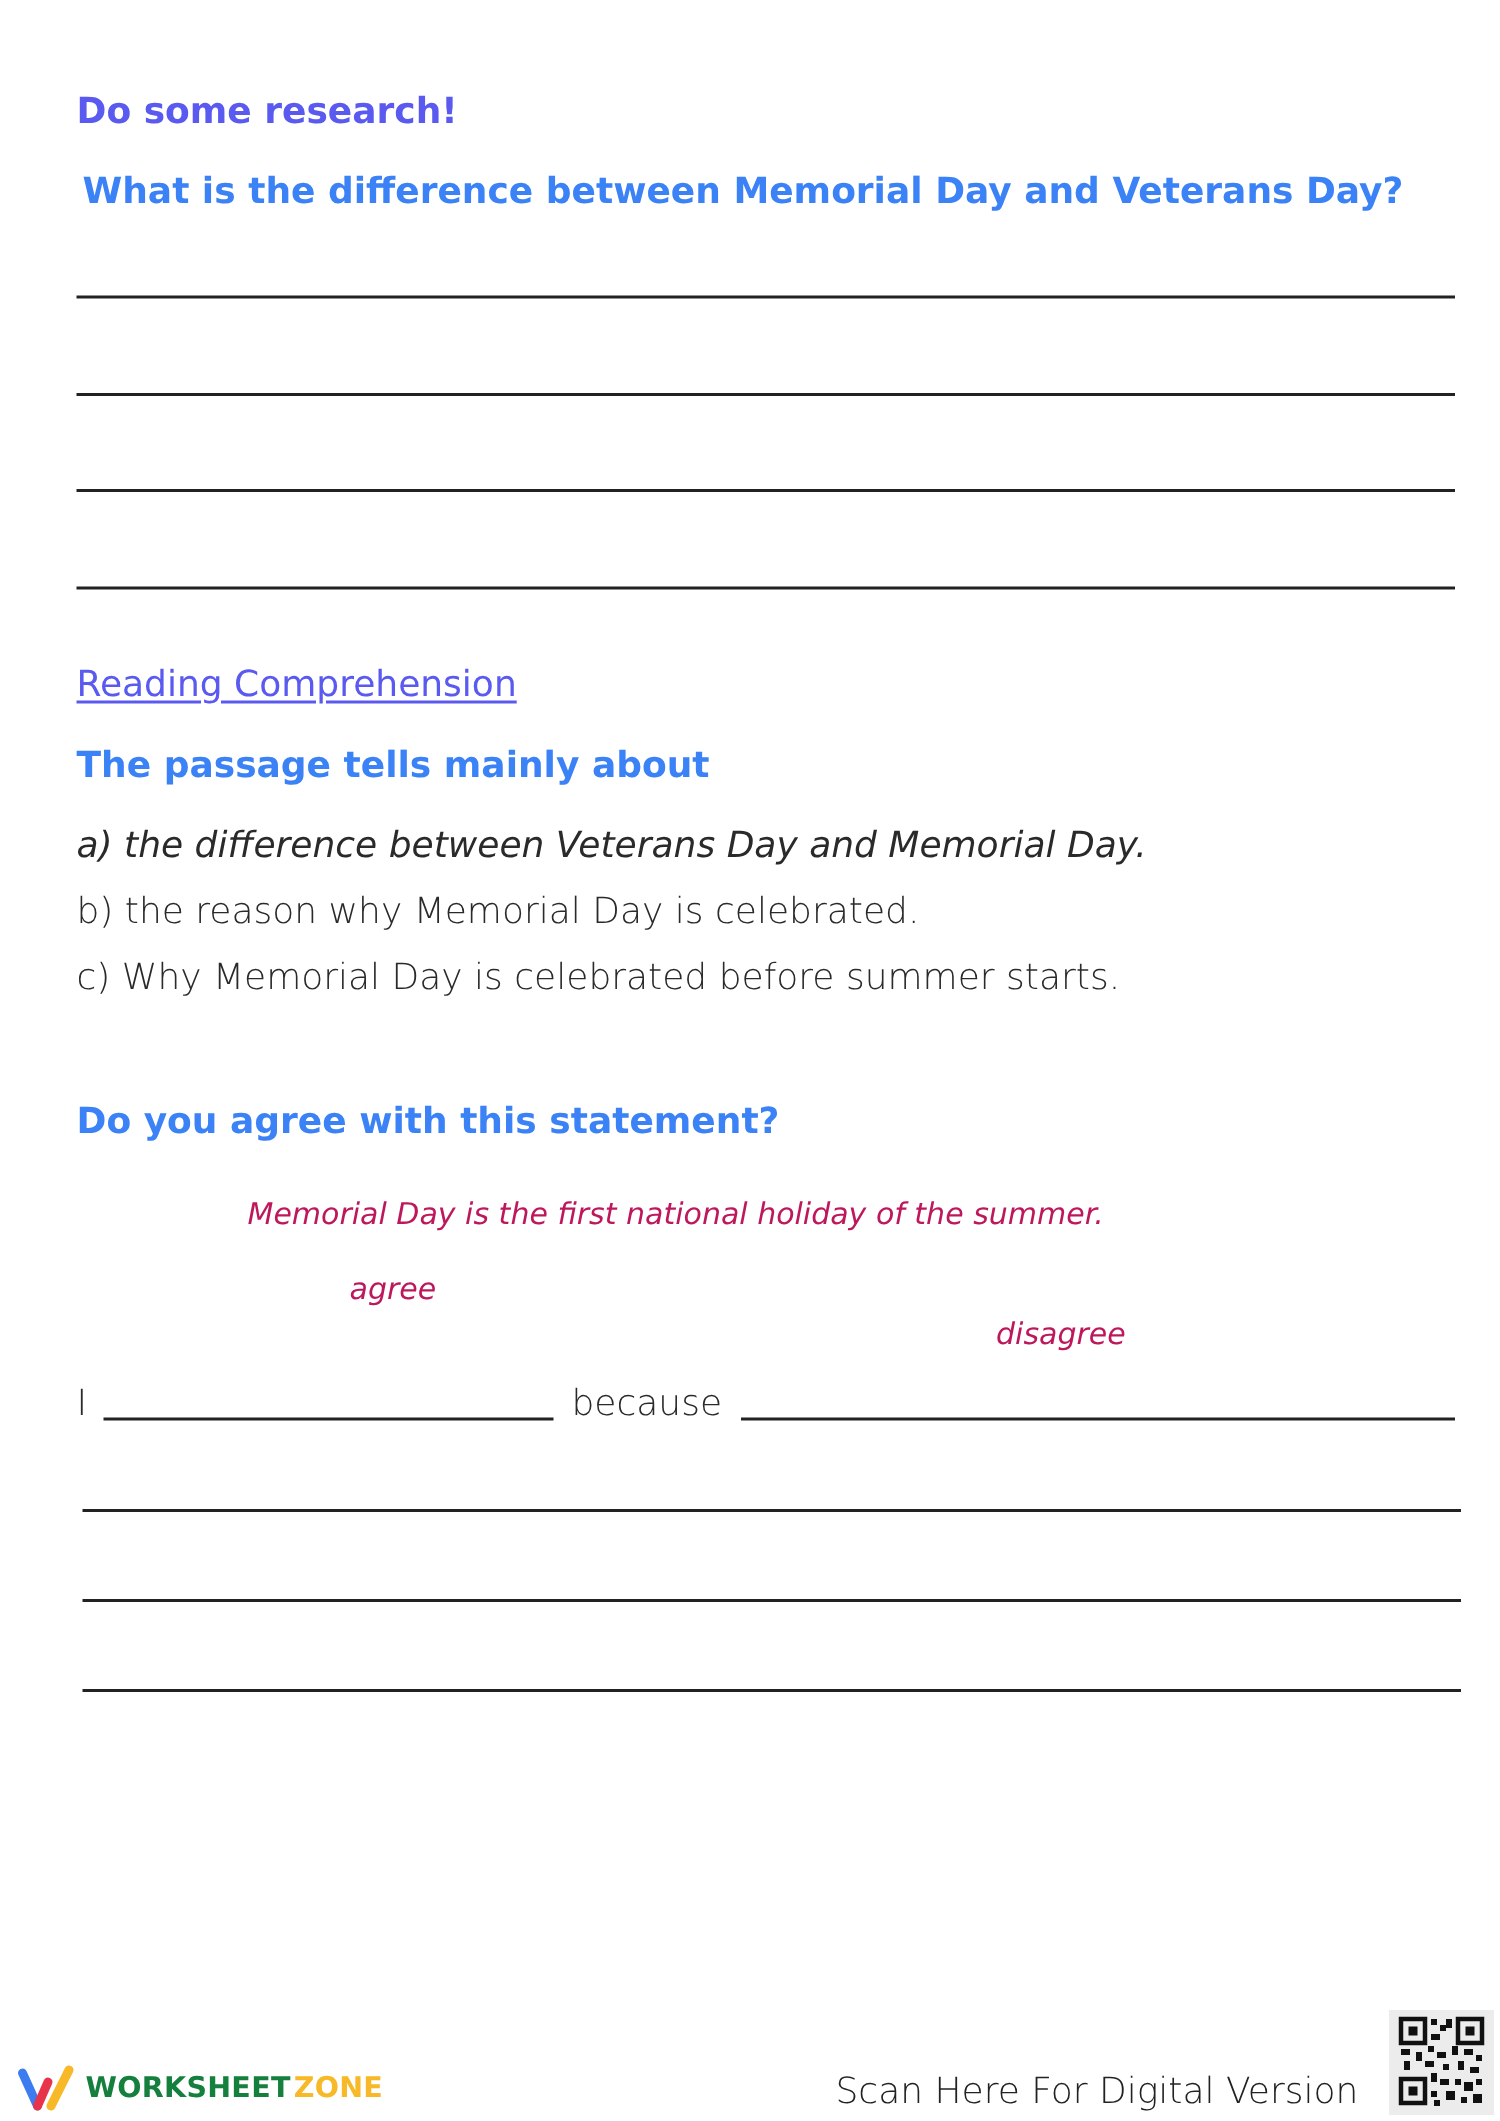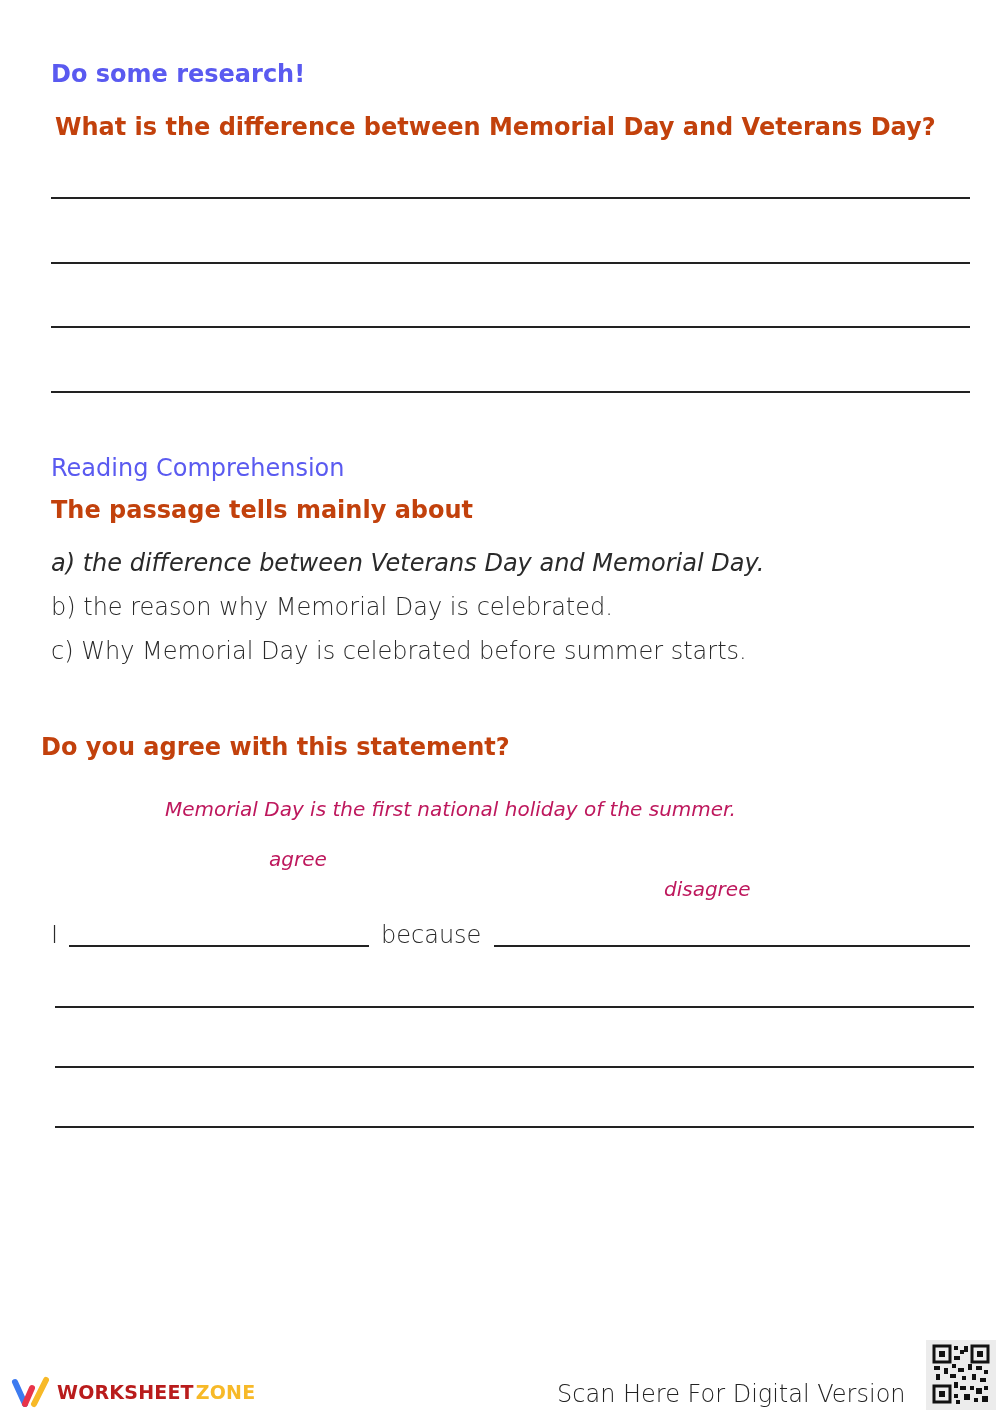--- a/index.html
+++ b/index.html
@@ -2,67 +2,67 @@
 <html><head>
 <meta charset="utf-8">
 <style>
   html, body { margin: 0; padding: 0; }
   body {
     width: 1000px; height: 1414px; background: #ffffff; position: relative; overflow: hidden;
     font-family: "DejaVu Sans", "Liberation Sans", sans-serif; color: #1a1a1a;
   }
   .abs { position: absolute; }
   .heading-blue { color: #5a5af0; font-size: 24px; font-weight: 600; }
-  .question { font-size: 24px; font-weight: 600; color: #c2410c; }
+  .question { font-size: 24px; font-weight: 600; color: #3b82f6; }
   .rule { position: absolute; height: 2px; background: #222; }
   .option { font-size: 24px; color: #2a2a2a; font-weight: 300; }
   .italic { font-style: italic; font-size: 20px; color: #be185d; font-weight: 400; }
-  .link { text-underline-offset: 3px; margin-top: 12px; }
+  .link { text-decoration: underline; text-underline-offset: 3px; }
   .footer-text { font-size: 24px; color: #222; font-weight: 300; }
   .logo-text { font-size: 19px; font-weight: 700; letter-spacing: 0.2px; }
   .qr { position: absolute; left: 926px; top: 1340px; width: 70px; height: 70px; background: #ececec; }
 </style>
 </head>
 <body>
 
 <div class="abs heading-blue" style="left:51px; top:60px;">Do some research!</div>
 <div class="abs question" style="left:55px; top:113px;">What is the difference between Memorial Day and Veterans Day?</div>
 <div class="rule" style="left:51px; top:197px; width:919px;"></div>
 <div class="rule" style="left:51px; top:262px; width:919px;"></div>
 <div class="rule" style="left:51px; top:326px; width:919px;"></div>
 <div class="rule" style="left:51px; top:391px; width:919px;"></div>
 
 <div class="abs heading-blue link" style="left:51px; top:442px; font-weight:500;">Reading Comprehension</div>
 <div class="abs question" style="left:51px; top:496px;">The passage tells mainly about</div>
 <div class="abs option" style="left:51px; top:549px;font-style:italic;">a) the difference between Veterans Day and Memorial Day.</div>
 <div class="abs option" style="left:51px; top:593px;">b) the reason why Memorial Day is celebrated.</div>
 <div class="abs option" style="left:51px; top:637px;">c) Why Memorial Day is celebrated before summer starts.</div>
 
-<div class="abs question" style="left:41px; top:733px;">Do you agree with this statement?</div>
+<div class="abs question" style="left:51px; top:733px;">Do you agree with this statement?</div>
 <div class="abs italic" style="left:165px; top:797px;">Memorial Day is the first national holiday of the summer.</div>
-<div class="abs italic" style="left:233px; top:847px;margin-left:36px;">agree</div>
+<div class="abs italic" style="left:233px; top:847px;">agree</div>
 <div class="abs italic" style="left:664px; top:877px;">disagree</div>
 
 <div class="abs option" style="left:51px; top:921px;">I</div>
 <div class="rule" style="left:69px; top:945px; width:300px;"></div>
 <div class="abs option" style="left:381px; top:921px;">because</div>
 <div class="rule" style="left:494px; top:945px; width:476px;"></div>
 <div class="rule" style="left:55px; top:1006px; width:919px;"></div>
 <div class="rule" style="left:55px; top:1066px; width:919px;"></div>
 <div class="rule" style="left:55px; top:1126px; width:919px;"></div>
 
 <div class="abs" style="left:10px; top:1376px; width:42px; height:34px;">
   <svg width="42" height="34" viewBox="0 0 42 34">
     <line x1="5" y1="6" x2="15" y2="28" stroke="#3d7bf0" stroke-width="6" stroke-linecap="round"></line>
     <line x1="15" y1="28" x2="22" y2="12" stroke="#e8344a" stroke-width="6" stroke-linecap="round"></line>
     <line x1="24" y1="28" x2="36" y2="4" stroke="#f7b928" stroke-width="6" stroke-linecap="round"></line>
   </svg>
 </div>
 <div class="abs logo-text" style="left:57px; top:1381px;">
-  <span style="color:#b91c1c;">WORKSHEET</span><span style="color:#f7b928; margin-left:2px;">ZONE</span>
+  <span style="color:#15803d;">WORKSHEET</span><span style="color:#f7b928; margin-left:2px;">ZONE</span>
 </div>
 <div class="abs footer-text" style="left:557px; top:1380px;">Scan Here For Digital Version</div>
 <div class="qr">
   <svg width="70" height="70" viewBox="0 0 70 70">
     <rect x="8" y="6" width="16" height="16" fill="none" stroke="#111" stroke-width="3"></rect>
     <rect x="13" y="11" width="6" height="6" fill="#111"></rect>
     <rect x="46" y="6" width="16" height="16" fill="none" stroke="#111" stroke-width="3"></rect>
     <rect x="51" y="11" width="6" height="6" fill="#111"></rect>
     <rect x="8" y="46" width="16" height="16" fill="none" stroke="#111" stroke-width="3"></rect>
     <rect x="13" y="51" width="6" height="6" fill="#111"></rect>

